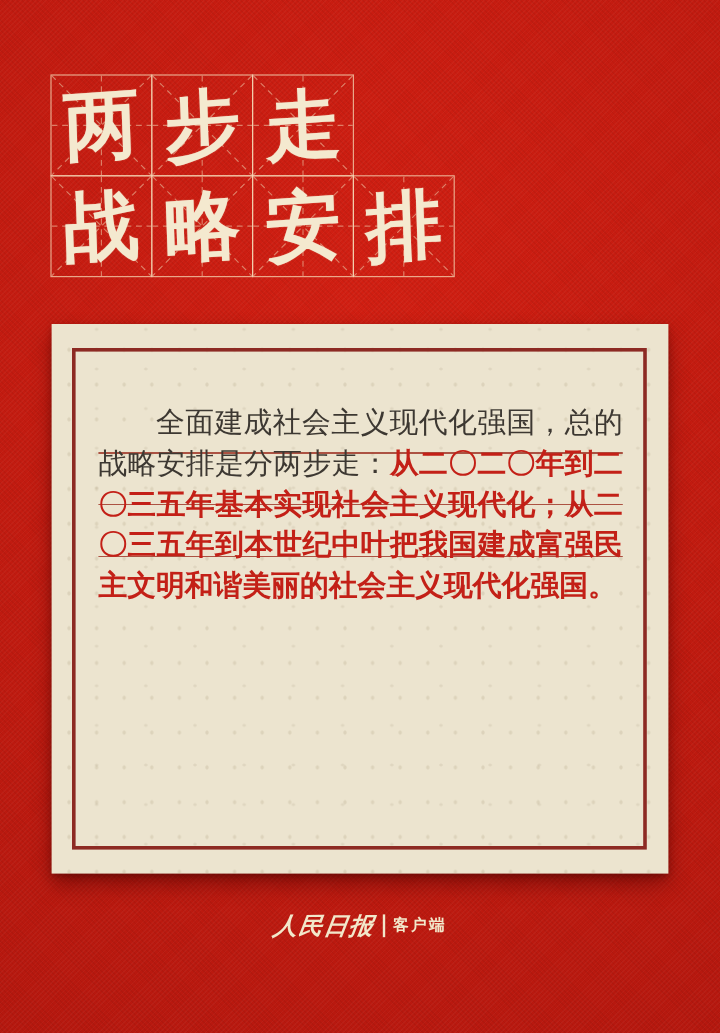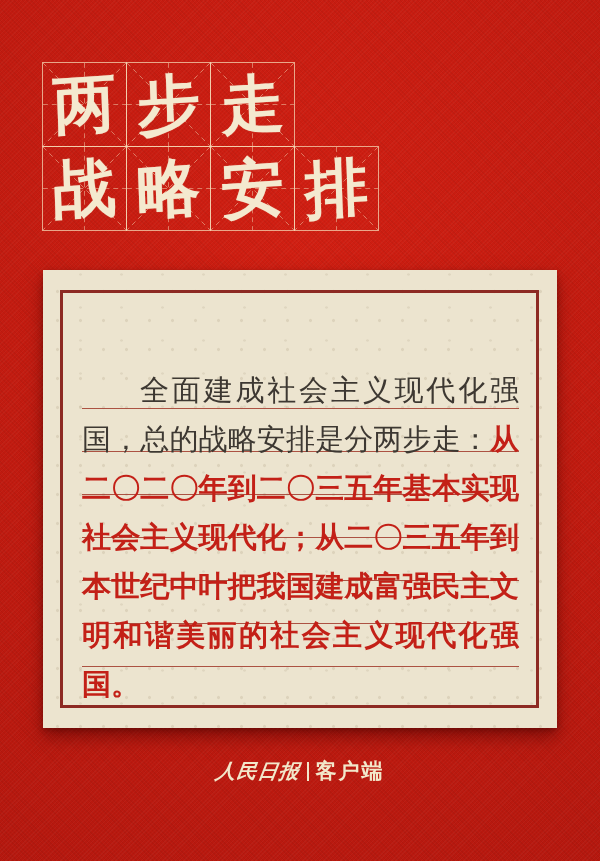--- a/index.html
+++ b/index.html
@@ -49,22 +49,22 @@
       radial-gradient(rgba(120,100,70,0.11) 1px, transparent 1.9px);
     background-size: 23px 29px, 41px 33px;
     background-position: 3px 7px, 17px 21px;
     box-shadow: 0 9px 16px rgba(70,0,0,0.50), 0 2px 5px rgba(70,0,0,0.35);
   }
   .card-frame {
     position: absolute; left: 17px; top: 20px; right: 18px; bottom: 20px;
     border: 3px solid #8d2a23;
   }
   .card-text {
-    position: absolute; left: 39px; top: 96px; width: 437px;
-    font-size: 29px; line-height: 49px;
+    position: absolute; left: 39px; top: 65px; width: 437px;
+    font-size: 24px; line-height: 34px;
     color: #3d3832;
     letter-spacing: 0;
     background-image: repeating-linear-gradient(to bottom,
       transparent 0 42px, rgba(163,62,47,0.88) 42px 43px);
     text-align: justify;
   }
   .card-text p { margin: 0; text-indent: 2em; }
   .em { color: #c32017; font-weight: bold; }
 
   
@@ -73,21 +73,21 @@
     display: flex; align-items: center; justify-content: center; gap: 7px;
     color: #f2e7ca;
   }
   .brand {
     font-family: "DejaVu Serif", "Liberation Serif", serif;
     font-size: 20px; font-weight: bold; font-style: italic;
     transform: skewX(-8deg);
     letter-spacing: 1px;
   }
   .brand-divider { width: 2px; height: 19px; background: #f2e7ca; }
-  .client { font-size: 21px; font-weight: bold; letter-spacing: 2px; }
+  .client { font-size: 13px; font-weight: bold; letter-spacing: 2px; }
 </style>
 </head>
 <body>
 
 <div class="title-grid">
   <div class="grid-row">
     <div class="cell">
       <svg viewBox="0 0 85 85" preserveAspectRatio="none">
           <line x1="0" y1="0" x2="85" y2="85" stroke-dasharray="5 4"></line>
           <line x1="85" y1="0" x2="0" y2="85" stroke-dasharray="5 4"></line>

